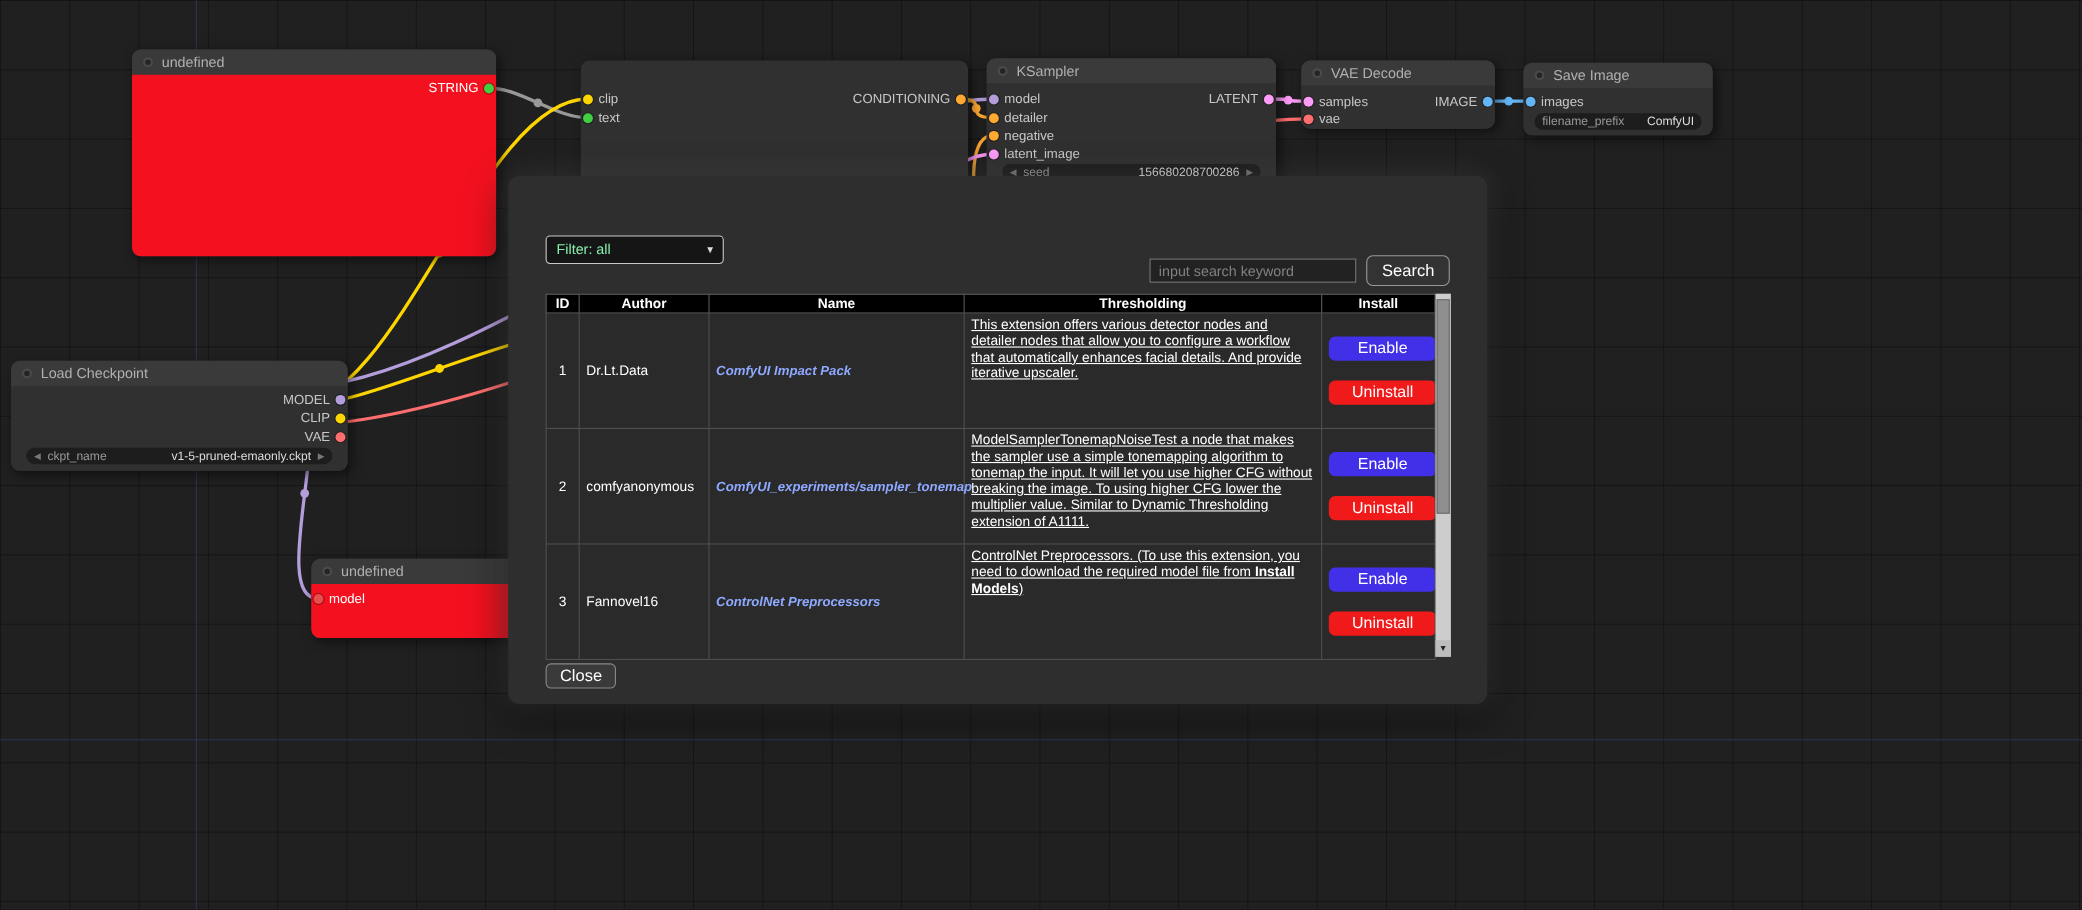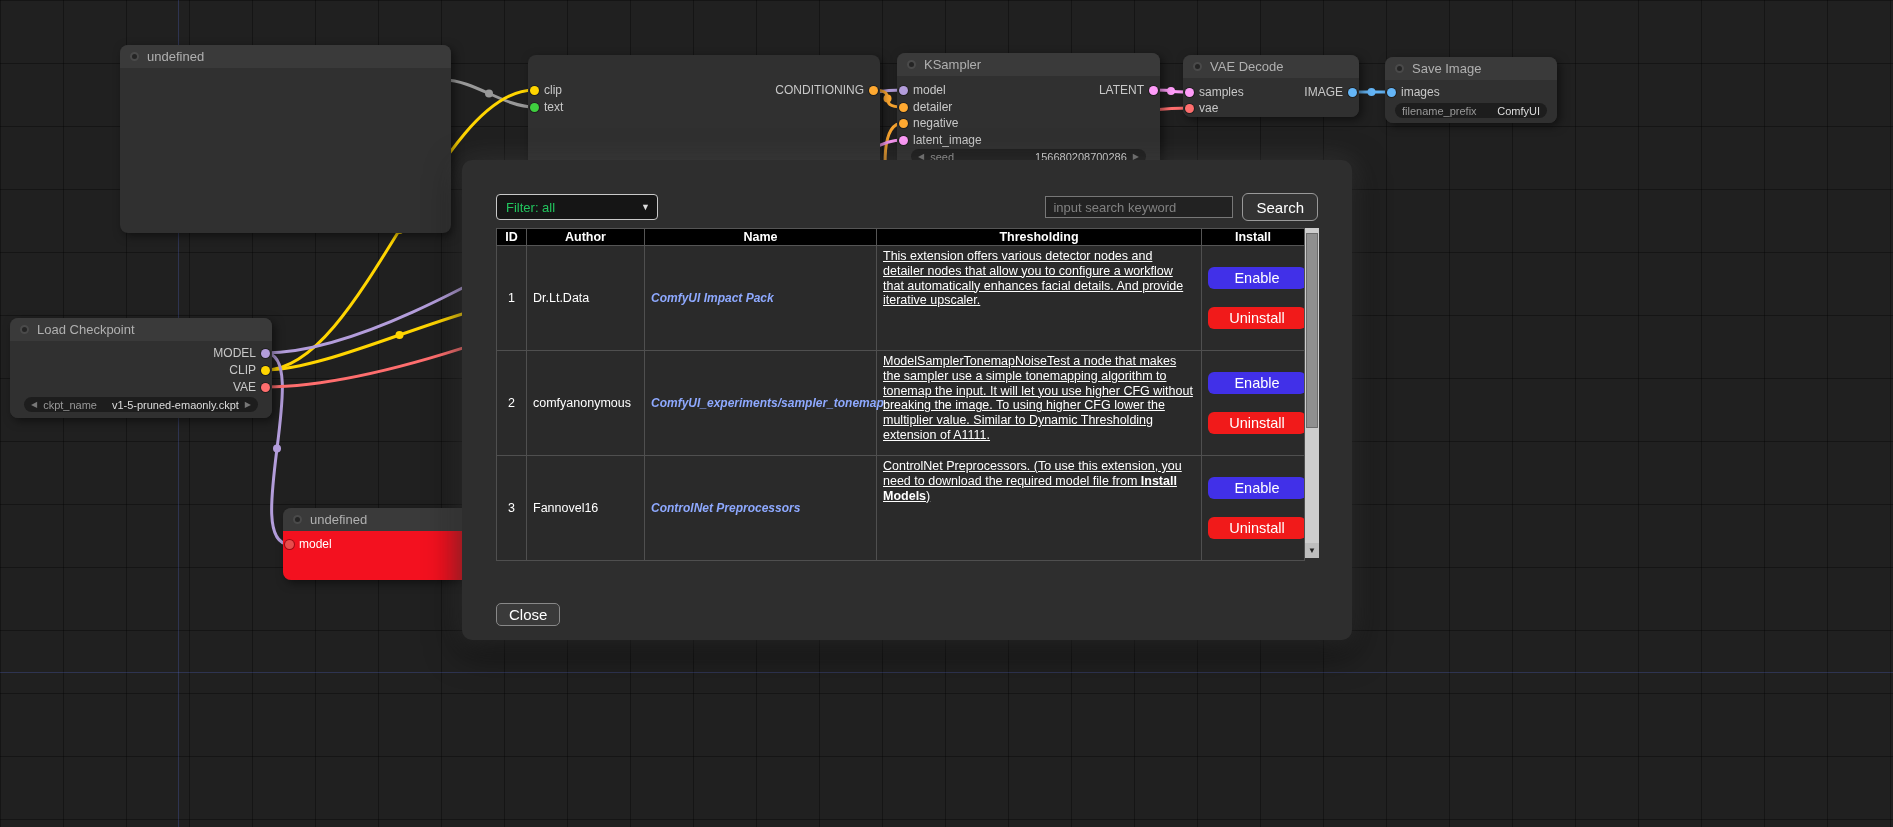--- a/index.html
+++ b/index.html
@@ -48,25 +48,25 @@
 
   
   .modal {
     position:absolute; left:462px; top:160px; width:890px; height:480px; z-index:10;
     background:#2e2e2e; border-radius:10px; padding:33px 34px;
     box-shadow:0 0 28px rgba(255,255,255,0.13), 0 10px 35px rgba(0,0,0,0.7);
   }
   .modal-top { display:flex; justify-content:space-between; align-items:center; margin-bottom:7px; }
   .filter-wrap { position:relative; width:162px; height:26px; }
   .filter-wrap select {
-    width:100%; height:100%; background:#151515; color:#22c55e; border:1px solid #c9c9c9;
+    width:100%; height:100%; background:#151515; color:#86efac; border:1px solid #c9c9c9;
     border-radius:4px; appearance:none; -webkit-appearance:none; padding:0 24px 0 9px; font-size:13px;
   }
   .caret { position:absolute; right:8px; top:8px; font-size:9px; color:#ddd; pointer-events:none; }
-  .search-group { display:flex; align-items:center; }
+  .search-group { display:flex; align-items:center;margin-top:39px; }
   .search-input { width:188px; height:22px; background:#222; border:1px solid #777; color:#ddd; font-size:13px; padding:0 7px; }
   .search-input::placeholder { color:#818181; }
   .btn { cursor:pointer; }
   .search-btn { height:28px; margin-left:9px; padding:0 13px; background:#333; border:1px solid #999; border-radius:6px; color:#fff; font-size:15px; }
   .table-zone { display:flex; height:330px; }
   .ext-table { border-collapse:collapse; width:808px; table-layout:fixed; align-self:flex-start; font-size:12.5px; color:#fff; }
   .ext-table th { background:#000; border:1px solid #555; font-weight:bold; padding:1px 2px; font-size:12.5px; }
   .ext-table td { border:1px solid #4f4f4f; padding:3px 6px; vertical-align:middle; background:#2a2a2a; }
   .c-id { text-align:center; }
   .c-name a { font-weight:bold; text-decoration:none; font-size:12px; cursor:pointer;font-style:italic; }
@@ -112,20 +112,26 @@
       <circle cx="1171" cy="91" r="4" fill="#ff9cf9"></circle>
       <path d="M 1352 92 C 1382 92, 1361 92, 1391 92" stroke="#64b5f6" stroke-width="3" fill="none"></path>
       <circle cx="1371.5" cy="92" r="4" fill="#64b5f6"></circle>
     </svg>
 
   <div class="node" style="left:120px;top:45px;width:331px;height:188px">
     <div class="ntitle">
       <span class="ndot"></span>
       <span class="ntext">undefined</span>
     </div>
+    <div class="nbody red" style="background: rgb(243, 17, 31);">
+      <div class="slot out" style="top:4px">
+        <span class="slabel">STRING</span>
+        <span class="sdot" style="background: rgb(63, 207, 63);"></span>
+      </div>
+    </div>
   </div>
 
   <div class="node" style="left:528px;top:55px;width:352px;height:245px">
     <div class="nbody">
       <div class="slot in" style="top:4px">
         <span class="sdot" style="background: rgb(255, 213, 0);"></span>
         <span class="slabel">clip</span>
       </div>
       <div class="slot in" style="top:21px">
         <span class="sdot" style="background: rgb(63, 207, 63);"></span>
@@ -204,21 +210,21 @@
         <span class="sdot" style="background: rgb(255, 110, 110);"></span>
         <span class="slabel">vae</span>
       </div>
       <div class="slot out" style="top:6px">
         <span class="slabel">IMAGE</span>
         <span class="sdot" style="background: rgb(100, 181, 246);"></span>
       </div>
     </div>
   </div>
 
-  <div class="node" style="left:10px;top:318px;width:262px;height:100px">
+  <div class="node" style="left:10px;top:328px;width:306px;height:100px">
     <div class="ntitle">
       <span class="ndot"></span>
       <span class="ntext">Load Checkpoint</span>
     </div>
     <div class="nbody">
       <div class="slot out" style="top:4px">
         <span class="slabel">MODEL</span>
         <span class="sdot" style="background: rgb(179, 157, 219);"></span>
       </div>
       <div class="slot out" style="top:21px">

